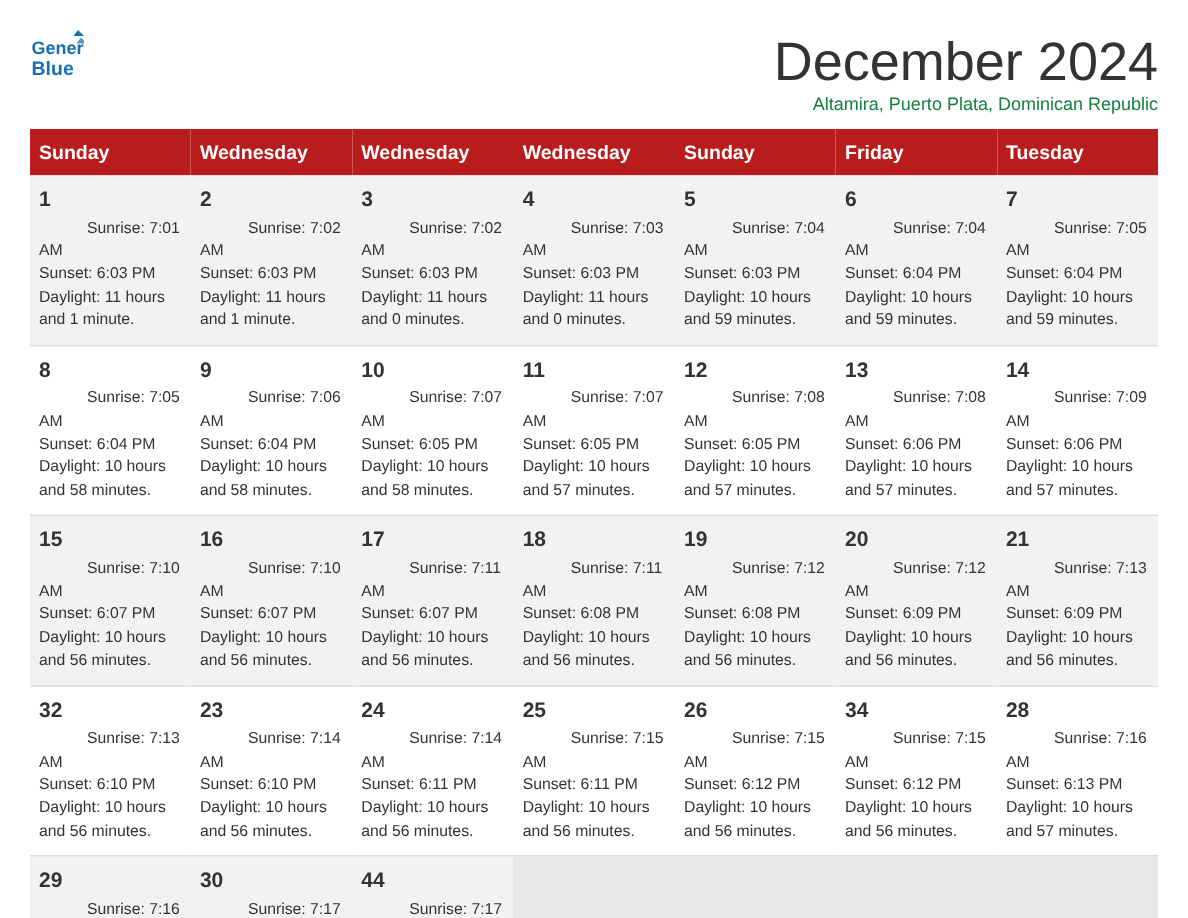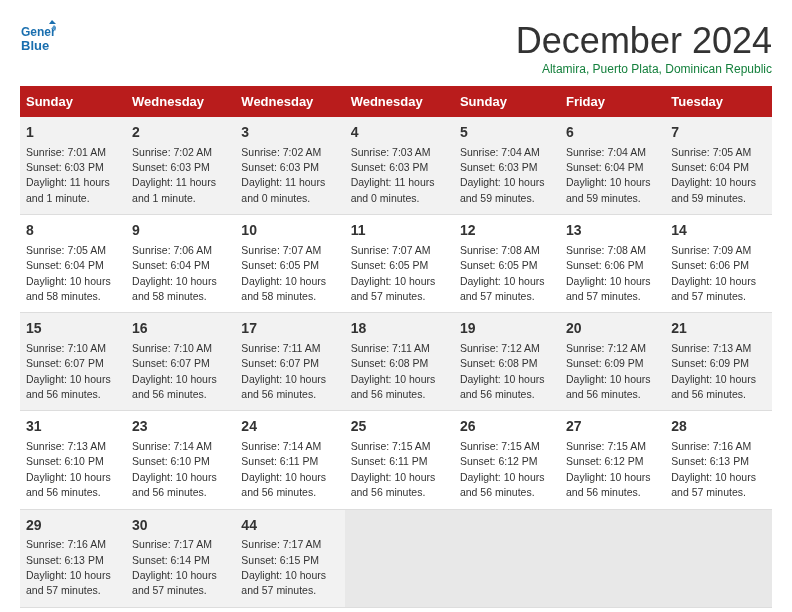--- a/index.html
+++ b/index.html
@@ -64,20 +64,21 @@
     }
     .day-num {
       font-size: 14px;
       font-weight: bold;
       display: block;
       margin-bottom: 2px;
     }
     .day-info {
       font-size: 10.5px;
       color: #333;
+      margin-left: 32px;
     }
     tbody tr.row-even td { background: #fff; }
     tbody tr.row-odd td { background: #f2f2f2; }
   </style>
 </head>
 <body>
 
 <div>
   <div class="header">
     <div class="logo">
@@ -197,41 +198,41 @@
         <span class="day-num">20</span>
         <span class="day-info">Sunrise: 7:12 AM<br>Sunset: 6:09 PM<br>Daylight: 10 hours and 56 minutes.</span>
       </td>
           <td>
         <span class="day-num">21</span>
         <span class="day-info">Sunrise: 7:13 AM<br>Sunset: 6:09 PM<br>Daylight: 10 hours and 56 minutes.</span>
       </td>
         </tr>
         <tr class="row-even">
           <td>
-        <span class="day-num">31</span>
+        <span class="day-num">32</span>
         <span class="day-info">Sunrise: 7:13 AM<br>Sunset: 6:10 PM<br>Daylight: 10 hours and 56 minutes.</span>
       </td>
           <td>
         <span class="day-num">23</span>
         <span class="day-info">Sunrise: 7:14 AM<br>Sunset: 6:10 PM<br>Daylight: 10 hours and 56 minutes.</span>
       </td>
           <td>
         <span class="day-num">24</span>
         <span class="day-info">Sunrise: 7:14 AM<br>Sunset: 6:11 PM<br>Daylight: 10 hours and 56 minutes.</span>
       </td>
           <td>
         <span class="day-num">25</span>
         <span class="day-info">Sunrise: 7:15 AM<br>Sunset: 6:11 PM<br>Daylight: 10 hours and 56 minutes.</span>
       </td>
           <td>
         <span class="day-num">26</span>
         <span class="day-info">Sunrise: 7:15 AM<br>Sunset: 6:12 PM<br>Daylight: 10 hours and 56 minutes.</span>
       </td>
           <td>
-        <span class="day-num">27</span>
+        <span class="day-num">34</span>
         <span class="day-info">Sunrise: 7:15 AM<br>Sunset: 6:12 PM<br>Daylight: 10 hours and 56 minutes.</span>
       </td>
           <td>
         <span class="day-num">28</span>
         <span class="day-info">Sunrise: 7:16 AM<br>Sunset: 6:13 PM<br>Daylight: 10 hours and 57 minutes.</span>
       </td>
         </tr>
         <tr class="row-odd">
           <td>
         <span class="day-num">29</span>

